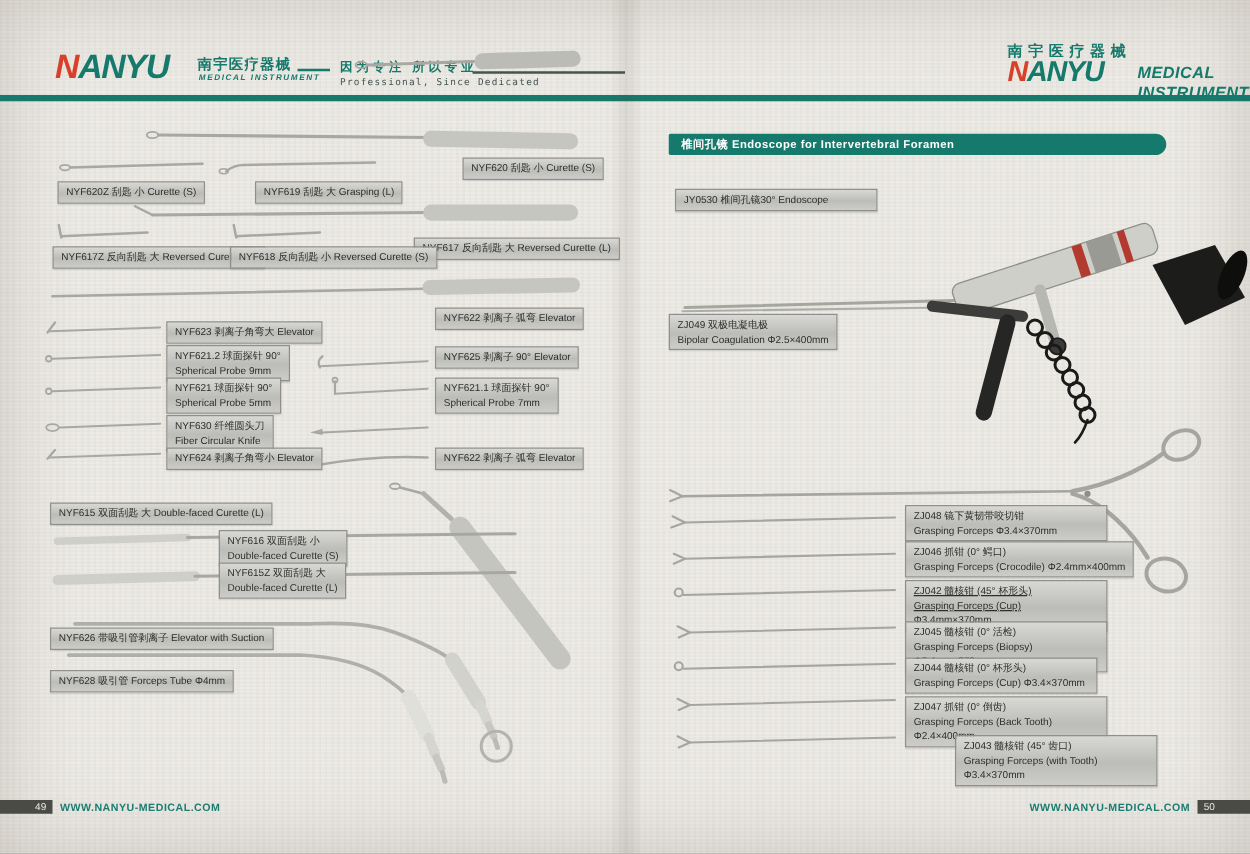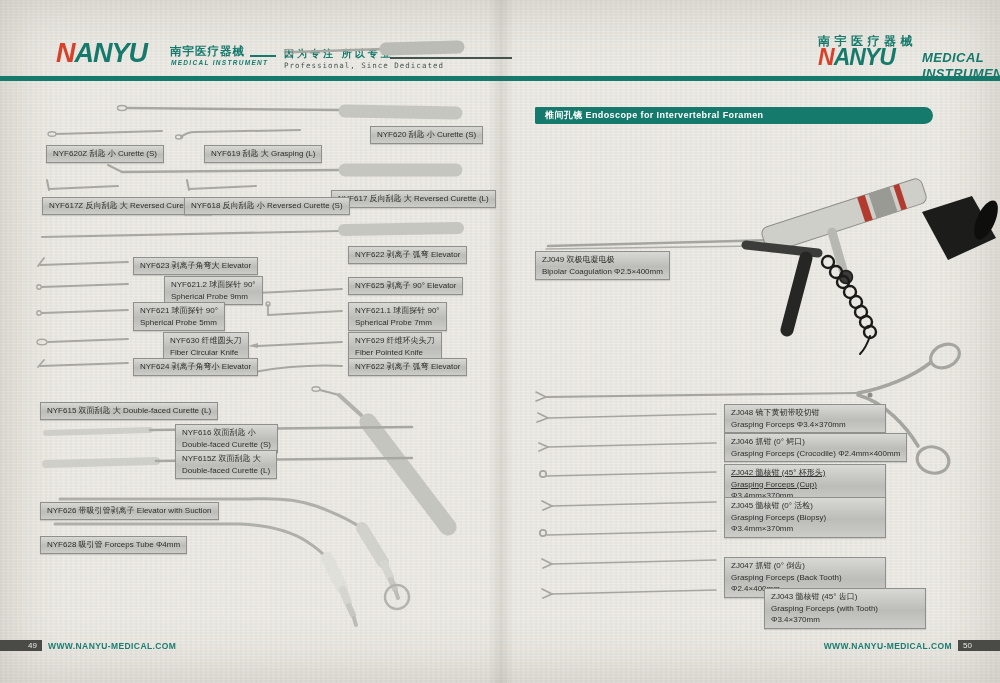--- a/index.html
+++ b/index.html
@@ -6,21 +6,21 @@
   .page{
     position:relative;width:1000px;height:683px;overflow:hidden;
     background:
       repeating-linear-gradient(90deg, rgba(120,112,98,.035) 0 2px, rgba(255,255,255,0) 2px 5px),
       repeating-linear-gradient(0deg, rgba(255,255,255,.20) 0 1px, rgba(0,0,0,0) 1px 3px),
       #e9e7e1;
     box-shadow: inset 0 0 60px rgba(90,84,70,.22);
     font-family:"Liberation Sans", sans-serif;
     color:#2e2e2c;
   }
-  .abs{position:absolute;margin-left:12px;}
+  .abs{position:absolute;}
   
   .brand-nanyu{font-style:italic;font-weight:900;letter-spacing:-1px;color:var(--teal);line-height:1;}
   .brand-nanyu .n-red{color:var(--red);}
   .teal-bar{position:absolute;left:0;width:1000px;height:5px;background:var(--teal);}
   
   .lbl{
     position:absolute;
     white-space:pre-line;
     font-size:8px;line-height:1.45;
     padding:2px 6px;
@@ -227,51 +227,52 @@
   <div class="section-hdr">椎间孔镜 Endoscope for Intervertebral Foramen</div>
 
   <div class="lbl" style="left:370px;top:126px;">NYF620 刮匙 小  Curette (S)</div>
   <div class="lbl" style="left:46px;top:145px;">NYF620Z 刮匙 小  Curette (S)</div>
   <div class="lbl" style="left:204px;top:145px;">NYF619 刮匙 大  Grasping (L)</div>
   <div class="lbl" style="left:331px;top:190px;">NYF617 反向刮匙 大  Reversed Curette (L)</div>
   <div class="lbl" style="left:42px;top:197px;">NYF617Z 反向刮匙 大  Reversed Curette (L)</div>
   <div class="lbl" style="left:184px;top:197px;">NYF618 反向刮匙 小  Reversed Curette (S)</div>
   <div class="lbl" style="left:348px;top:246px;">NYF622 剥离子 弧弯 Elevator</div>
   <div class="lbl" style="left:133px;top:257px;">NYF623 剥离子角弯大 Elevator</div>
-  <div class="lbl" style="left:133px;top:276px;margin-left:31px;">NYF621.2 球面探针 90°
+  <div class="lbl" style="left:133px;top:276px;">NYF621.2 球面探针 90°
 Spherical Probe  9mm</div>
   <div class="lbl" style="left:348px;top:277px;">NYF625 剥离子 90°  Elevator</div>
   <div class="lbl" style="left:133px;top:302px;">NYF621 球面探针 90°
 Spherical Probe 5mm</div>
   <div class="lbl" style="left:348px;top:302px;">NYF621.1 球面探针 90°
 Spherical Probe 7mm</div>
-  <div class="lbl" style="left:133px;top:332px;margin-left:30px;">NYF630 纤维圆头刀
+  <div class="lbl" style="left:133px;top:332px;">NYF630 纤维圆头刀
 Fiber Circular Knife</div>
-  <div class="lbl" style="left:348px;top:332px;">NYF629 纤维环尖头刀
-Fiber Pointed Knife</div>
   <div class="lbl" style="left:133px;top:358px;">NYF624 剥离子角弯小 Elevator</div>
   <div class="lbl" style="left:348px;top:358px;">NYF622 剥离子 弧弯 Elevator</div>
   <div class="lbl" style="left:40px;top:402px;">NYF615 双面刮匙 大  Double-faced Curette (L)</div>
   <div class="lbl" style="left:175px;top:424px;">NYF616 双面刮匙 小
 Double-faced Curette (S)</div>
   <div class="lbl" style="left:175px;top:450px;">NYF615Z 双面刮匙 大
 Double-faced Curette (L)</div>
   <div class="lbl" style="left:40px;top:502px;">NYF626 带吸引管剥离子 Elevator with Suction</div>
   <div class="lbl" style="left:40px;top:536px;">NYF628 吸引管 Forceps Tube  Φ4mm</div>
 
+  <div class="lbl" style="left:540px;top:151px;width:148px;">JY0530 椎间孔镜30°  Endoscope</div>
   <div class="lbl" style="left:535px;top:251px;">ZJ049 双极电凝电极
 Bipolar Coagulation  Φ2.5×400mm</div>
   <div class="lbl" style="left:724px;top:404px;width:148px;">ZJ048 镜下黄韧带咬切钳
 Grasping Forceps  Φ3.4×370mm</div>
   <div class="lbl" style="left:724px;top:433px;">ZJ046 抓钳 (0° 鳄口)
 Grasping Forceps (Crocodile)  Φ2.4mm×400mm</div>
   <div class="lbl" style="left:724px;top:464px;width:148px;text-decoration:underline;">ZJ042 髓核钳 (45° 杯形头)
 Grasping Forceps (Cup)  Φ3.4mm×370mm</div>
   <div class="lbl" style="left:724px;top:497px;width:148px;">ZJ045 髓核钳 (0° 活检)
 Grasping Forceps (Biopsy)  Φ3.4mm×370mm</div>
+  <div class="lbl" style="left:724px;top:526px;width:140px;">ZJ044 髓核钳 (0° 杯形头)
+Grasping Forceps (Cup)  Φ3.4×370mm</div>
   <div class="lbl" style="left:724px;top:557px;width:148px;">ZJ047 抓钳 (0° 倒齿)
 Grasping Forceps (Back Tooth)  Φ2.4×400mm</div>
   <div class="lbl" style="left:724px;top:588px;width:148px;margin-left:40px;">ZJ043 髓核钳 (45° 齿口)
 Grasping Forceps (with Tooth)  Φ3.4×370mm</div>
 
   <div class="footer-bar" style="left:0;width:42px;text-align:right;padding-right:5px;box-sizing:border-box;"><span>49</span></div>
   <div class="footer-url" style="left:48px;">WWW.NANYU-MEDICAL.COM</div>
   <div class="footer-url" style="left:790px;width:162px;text-align:right;">WWW.NANYU-MEDICAL.COM</div>
   <div class="footer-bar" style="left:958px;width:42px;text-align:left;padding-left:5px;box-sizing:border-box;"><span>50</span></div>
 

